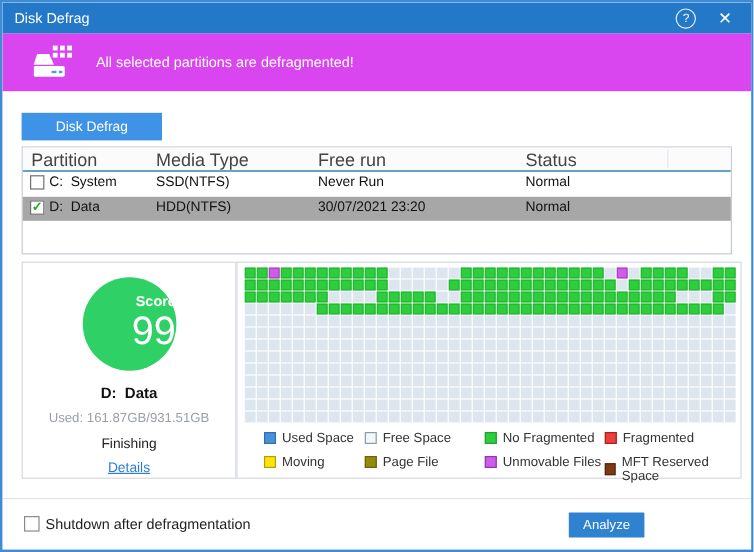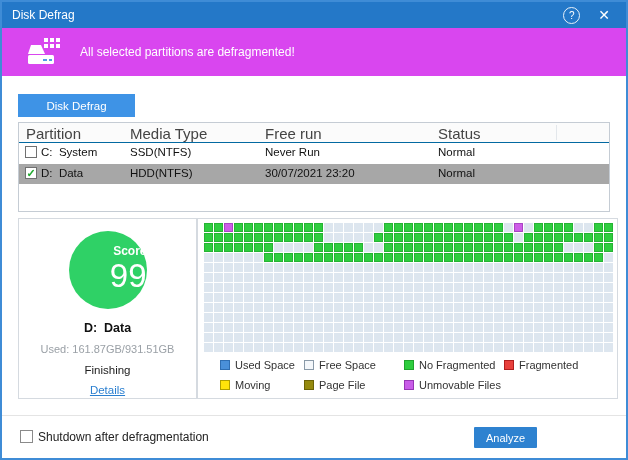--- a/index.html
+++ b/index.html
@@ -716,20 +716,24 @@
             <span>Moving</span>
           </span>
           <span class="litem pos1">
             <span class="sw" style="background: rgb(149, 138, 14); border-color: rgb(107, 99, 6);"></span>
             <span>Page File</span>
           </span>
           <span class="litem pos2">
             <span class="sw" style="background: rgb(201, 92, 232); border-color: rgb(150, 54, 180);"></span>
             <span>Unmovable Files</span>
           </span>
+          <span class="litem pos3">
+            <span class="sw" style="background: rgb(124, 58, 18); border-color: rgb(90, 40, 8);"></span>
+            <span>MFT Reserved Space</span>
+          </span>
         </div>
     </div>
   </div>
 
   <div class="fdivider"></div>
   <div class="footer-cb"></div>
   <div class="footer-label">Shutdown after defragmentation</div>
   <div class="btn analyze">Analyze</div>
 
 </div>

